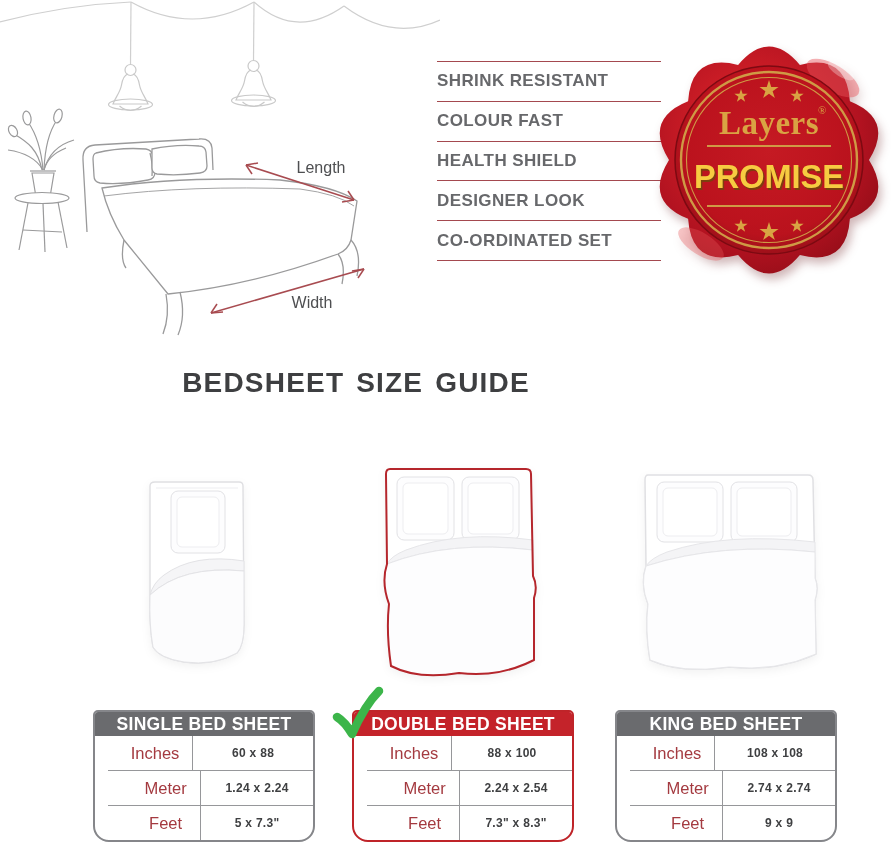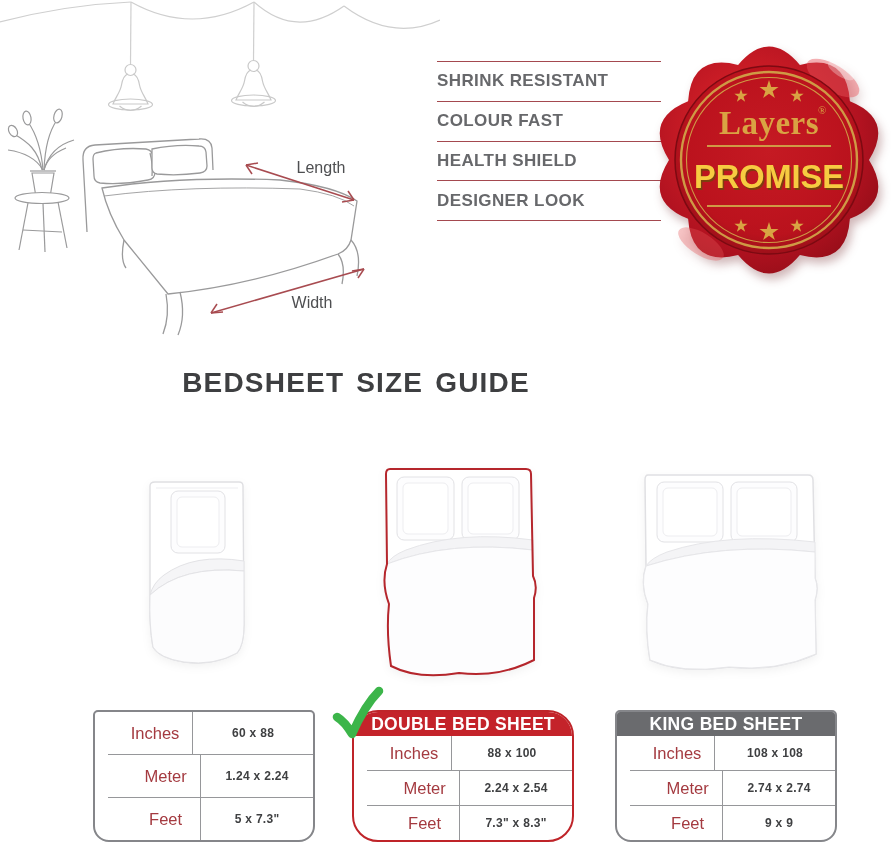--- a/index.html
+++ b/index.html
@@ -24,21 +24,21 @@
   
   .bed{position:absolute;filter:drop-shadow(0 3px 4px rgba(0,0,0,.05));}
   .bed-single{left:142px;top:477px;}
   .bed-double{left:374px;top:464px;}
   .bed-king{left:631px;top:470px;}
 
   
   .size-table{position:absolute;top:710px;width:222px;height:132px;background:#fff;
     border:2px solid #85868a;border-radius:5px 5px 16px 16px;overflow:hidden;
     display:flex;flex-direction:column;box-sizing:border-box;}
-  .size-table.selected{border-color:#bf2429;border-radius:26px;}
+  .size-table.selected{border-color:#bf2429;}
   .st-header{height:24px;flex:0 0 24px;display:flex;align-items:center;justify-content:center;
     background:#6a6b6e;color:#fff;font-weight:bold;font-size:17.5px;letter-spacing:.3px;}
   .selected .st-header{background:#c4232a;}
   .st-row{flex:1;display:flex;padding-left:23px;}
   .st-row + .st-row{border-top:1.6px solid #96979a;margin-left:13px;}
   .st-label{width:38%;display:flex;align-items:center;justify-content:center;
     border-right:1.6px solid #96979a;color:#a43a40;font-size:16.5px;}
   .st-value{flex:1;display:flex;align-items:center;justify-content:center;
     color:#3f4042;font-size:12px;font-weight:bold;letter-spacing:.3px;}
   .t-single{left:93px;}
@@ -130,20 +130,23 @@
         <span>SHRINK RESISTANT</span>
       </div>
     <div class="feature">
         <span>COLOUR FAST</span>
       </div>
     <div class="feature">
         <span>HEALTH SHIELD</span>
       </div>
     <div class="feature">
         <span>DESIGNER LOOK</span>
+      </div>
+    <div class="feature">
+        <span>CO-ORDINATED SET</span>
       </div>
   </div>
 
   <svg class="seal-svg" width="248" height="280" viewBox="0 0 248 280">
     <defs>
       <radialGradient id="waxg" cx="42%" cy="38%" r="72%">
         <stop offset="0" stop-color="#e23b39"></stop>
           <stop offset=".35" stop-color="#cc1d26"></stop>
         <stop offset=".7" stop-color="#b11220"></stop>
           <stop offset="1" stop-color="#8e0c16"></stop>
@@ -209,20 +212,21 @@
     <rect x="106" y="18" width="54" height="48" rx="5" fill="#ffffff" stroke="#ededf0"></rect>
     <path d="M15,96 Q90,72 184,82 L184,72 Q95,62 36,82 Q20,88 15,96 Z" fill="#f4f4f6" stroke="#e6e6e9"></path>
     <path d="M15,96 Q90,72 184,82 L184,108 Q188,118 184,130 L185,184 Q145,202 98,197 Q50,204 19,190 Q14,160 17,134 Q9,114 15,96 Z" fill="#fdfdfe" stroke="#e6e6e9"></path>
   </svg>
 
   <svg class="check-svg" width="52" height="58" viewBox="0 0 52 58">
     <path d="M5,33 C10,36 16,43 20,50 C28,32 38,16 47,7" fill="none" stroke="#3cb54a" stroke-width="8.5" stroke-linecap="round" stroke-linejoin="round"></path>
   </svg>
 
   <div class="size-table t-single">
+    <div class="st-header">SINGLE BED SHEET</div>
     <div class="st-row">
       <div class="st-label">Inches</div>
       <div class="st-value">60 x 88</div>
     </div>
     <div class="st-row">
       <div class="st-label">Meter</div>
       <div class="st-value">1.24 x 2.24</div>
     </div>
     <div class="st-row">
       <div class="st-label">Feet</div>

